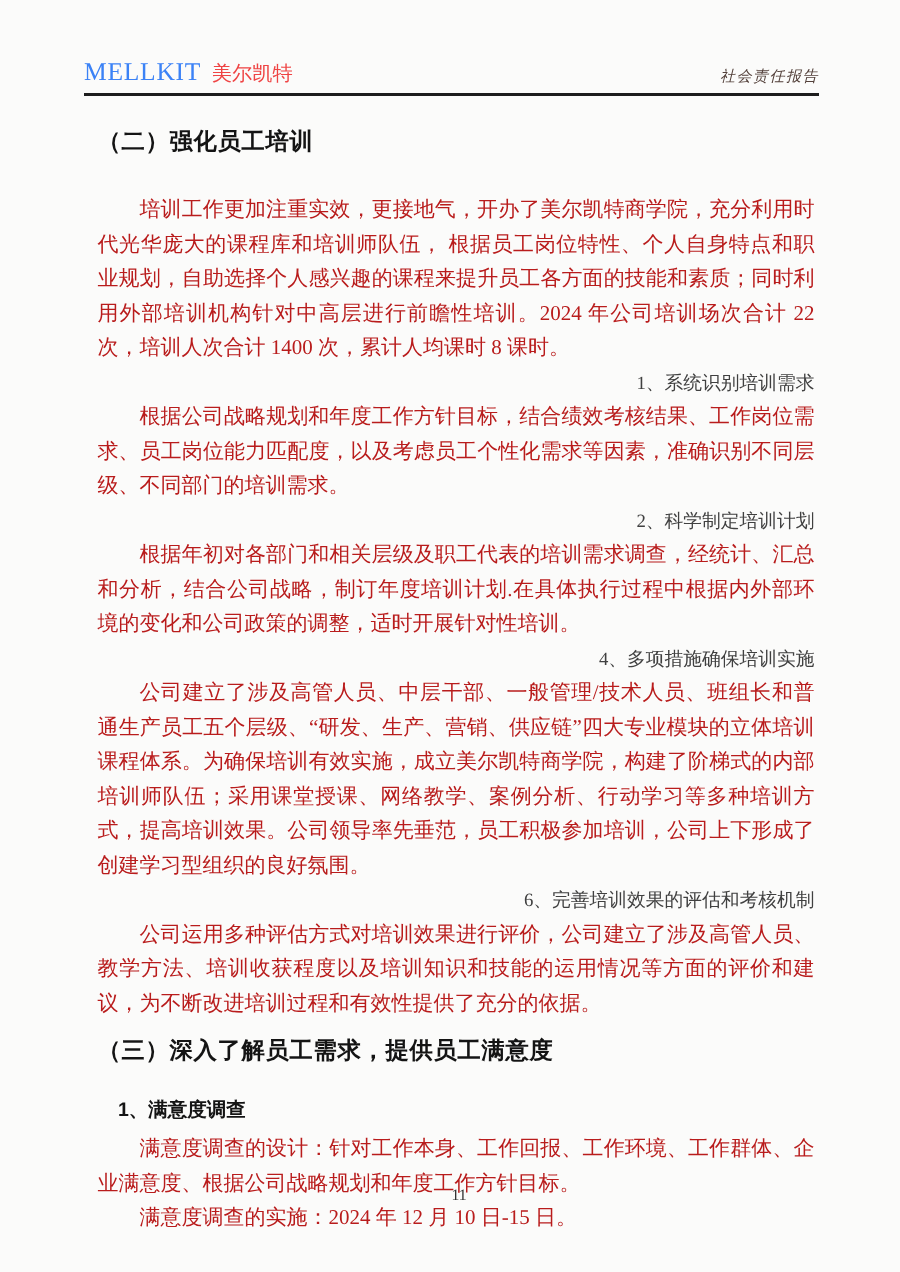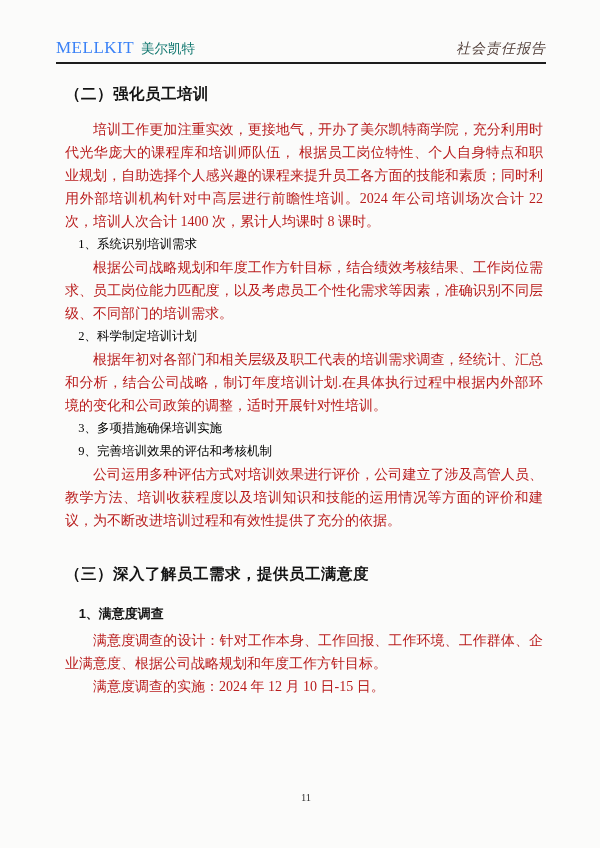--- a/index.html
+++ b/index.html
@@ -25,52 +25,53 @@
     border-bottom: 2px solid #1d1d1d;
     padding-bottom: 4px;
   }
   .brand { display: flex; align-items: baseline; gap: 7px; }
   .brand-en {
     font-size: 17px;
     letter-spacing: 0.5px;
     color: #3b82f6;
     font-family: "Liberation Serif", serif;
   }
-  .brand-zh { font-size: 13.5px; color: #0f766e; }
+  .brand-zh { font-size: 13.5px; color: #ef4444; }
   .report-title {
-    font-size: 14px;
+    font-size: 10px;
     font-style: italic;
     color: #53403a;
     letter-spacing: 1px;
   }
   .content {
     position: absolute;
     top: 84px; left: 65px; right: 57px;
   }
   .h2 {
     font-family: "Liberation Sans", sans-serif;
     font-weight: bold;
     font-size: 15.5px;
     color: #141414;
-    margin-bottom: 13px;
+    margin-bottom: 24px;
     letter-spacing: 0.5px;
   }
-  .h2.second { margin-top: 32px; margin-bottom: 17px; }
+  .h2.second { margin-top: 9px; margin-bottom: 17px; }
   .para {
     font-size: 14px;
     line-height: 23px;
     text-align: justify;
     text-indent: 2em;
     color: #b91c1c;
   }
   .sub {
     font-size: 12.5px;
     line-height: 23px;
     padding-left: 1.05em;
-    color: #000000;
+    color: #404040;
+    text-align: right;
   }
   .sub-bold {
     font-family: "Liberation Sans", sans-serif;
     font-weight: bold;
     font-size: 13px;
     line-height: 23px;
     padding-left: 1.05em;
     color: #141414;
     margin: 6px 0 4px 0;
   }
@@ -95,22 +96,23 @@
     <div class="report-title">社会责任报告</div>
   </div>
 
   <div class="content">
     <div class="h2">（二）强化员工培训</div>
     <p class="para">培训工作更加注重实效，更接地气，开办了美尔凯特商学院，充分利用时代光华庞大的课程库和培训师队伍， 根据员工岗位特性、个人自身特点和职业规划，自助选择个人感兴趣的课程来提升员工各方面的技能和素质；同时利用外部培训机构针对中高层进行前瞻性培训。2024 年公司培训场次合计 22 次，培训人次合计 1400 次，累计人均课时 8 课时。</p>
     <p class="sub">1、系统识别培训需求</p>
     <p class="para">根据公司战略规划和年度工作方针目标，结合绩效考核结果、工作岗位需求、员工岗位能力匹配度，以及考虑员工个性化需求等因素，准确识别不同层级、不同部门的培训需求。</p>
     <p class="sub">2、科学制定培训计划</p>
     <p class="para">根据年初对各部门和相关层级及职工代表的培训需求调查，经统计、汇总和分析，结合公司战略，制订年度培训计划.在具体执行过程中根据内外部环境的变化和公司政策的调整，适时开展针对性培训。</p>
-    <p class="sub">3、多项措施确保培训实施</p>
-    <p class="sub">9、完善培训效果的评估和考核机制</p>
+    <p class="sub">4、多项措施确保培训实施</p>
+    <p class="para">公司建立了涉及高管人员、中层干部、一般管理/技术人员、班组长和普通生产员工五个层级、“研发、生产、营销、供应链”四大专业模块的立体培训课程体系。为确保培训有效实施，成立美尔凯特商学院，构建了阶梯式的内部培训师队伍；采用课堂授课、网络教学、案例分析、行动学习等多种培训方式，提高培训效果。公司领导率先垂范，员工积极参加培训，公司上下形成了创建学习型组织的良好氛围。</p>
+    <p class="sub">6、完善培训效果的评估和考核机制</p>
     <p class="para">公司运用多种评估方式对培训效果进行评价，公司建立了涉及高管人员、教学方法、培训收获程度以及培训知识和技能的运用情况等方面的评价和建议，为不断改进培训过程和有效性提供了充分的依据。</p>
     <div class="h2 second">（三）深入了解员工需求，提供员工满意度</div>
     <p class="sub-bold">1、满意度调查</p>
     <p class="para">满意度调查的设计：针对工作本身、工作回报、工作环境、工作群体、企业满意度、根据公司战略规划和年度工作方针目标。</p>
     <p class="para">满意度调查的实施：2024 年 12 月 10 日-15 日。</p>
   </div>
 
   <div class="page-number">11</div>
 
 </div>

